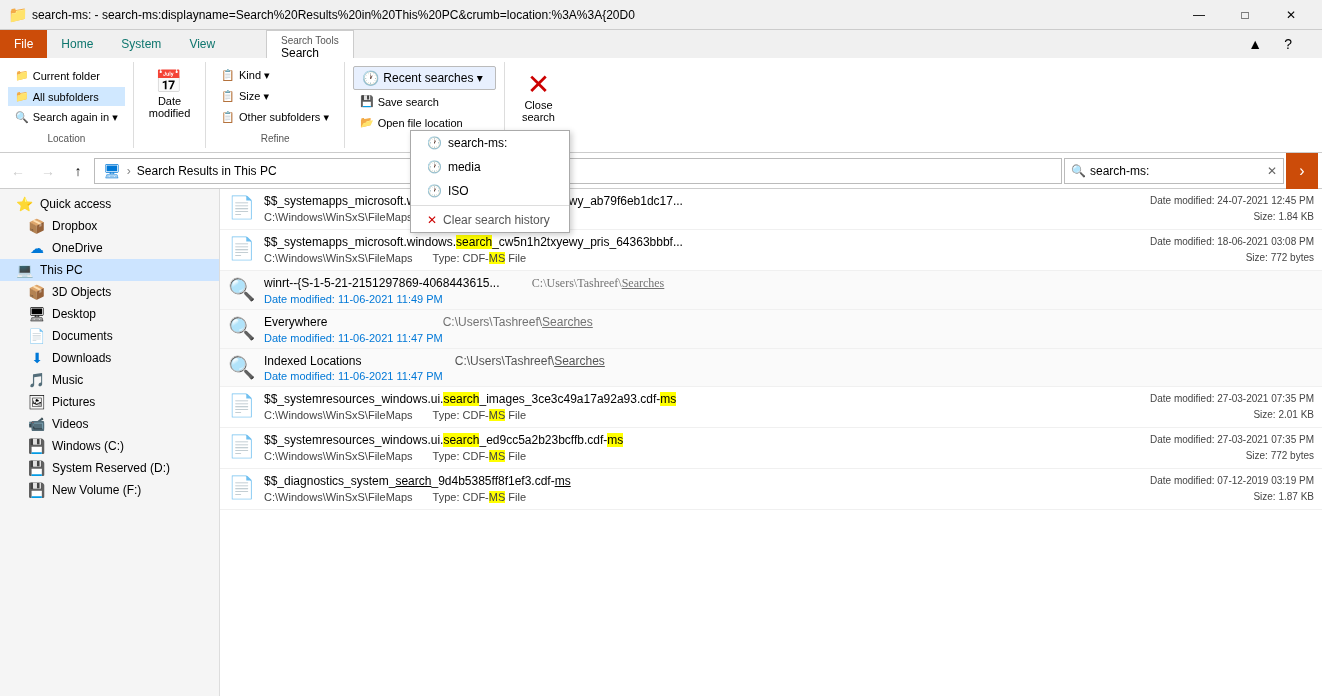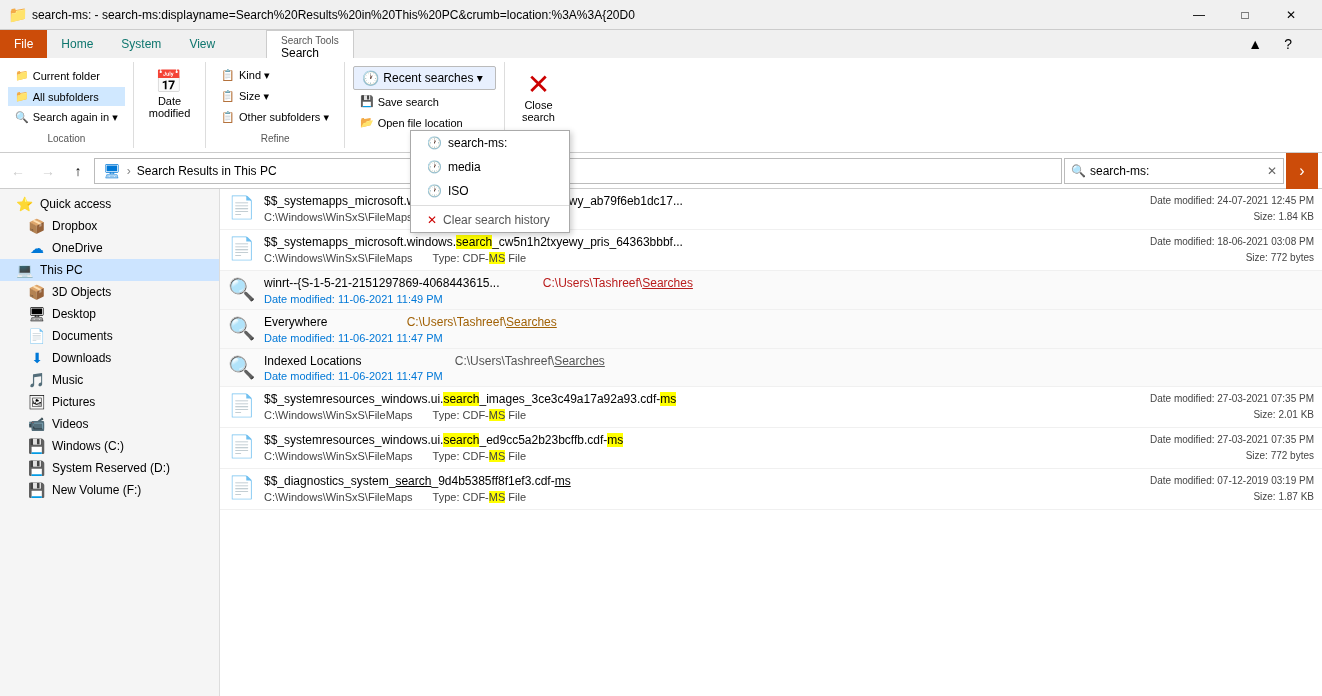--- a/index.html
+++ b/index.html
@@ -487,34 +487,34 @@
         <div>Date modified: 18-06-2021 03:08 PM</div>
         <div>Size: 772 bytes</div>
       </div>
     </div>
 
     <div class="file-item" style="background:#fafafa;">
       <span class="file-icon search" style="font-size:22px;color:#888;">🔍</span>
       <div class="file-details">
         <div class="file-name">
           winrt--{S-1-5-21-2151297869-4068443615...
-          <span style="margin-left:40px;color:#b91c1c;">C:\Users\Tashreef\<span style="text-decoration:underline;">Searches</span></span>
+          <span style="margin-left:29px;color:#737373;font-family:Liberation Serif, serif;">C:\Users\Tashreef\<span style="text-decoration:underline;">Searches</span></span>
         </div>
         <div class="file-meta">
           <span style="color:#0078d7;">Date modified: 11-06-2021 11:49 PM</span>
         </div>
       </div>
     </div>
 
     <div class="file-item" style="background:#fafafa;">
       <span class="file-icon search" style="font-size:22px;color:#888;">🔍</span>
       <div class="file-details">
         <div class="file-name">
           Everywhere
-          <span style="margin-left:76px;color:#a16207;">C:\Users\Tashreef\<span style="text-decoration:underline;">Searches</span></span>
+          <span style="margin-left:112px;color:#737373;">C:\Users\Tashreef\<span style="text-decoration:underline;">Searches</span></span>
         </div>
         <div class="file-meta">
           <span style="color:#0078d7;">Date modified: 11-06-2021 11:47 PM</span>
         </div>
       </div>
     </div>
 
     <div class="file-item" style="background:#fafafa;">
       <span class="file-icon search" style="font-size:22px;color:#888;">🔍</span>
       <div class="file-details">

